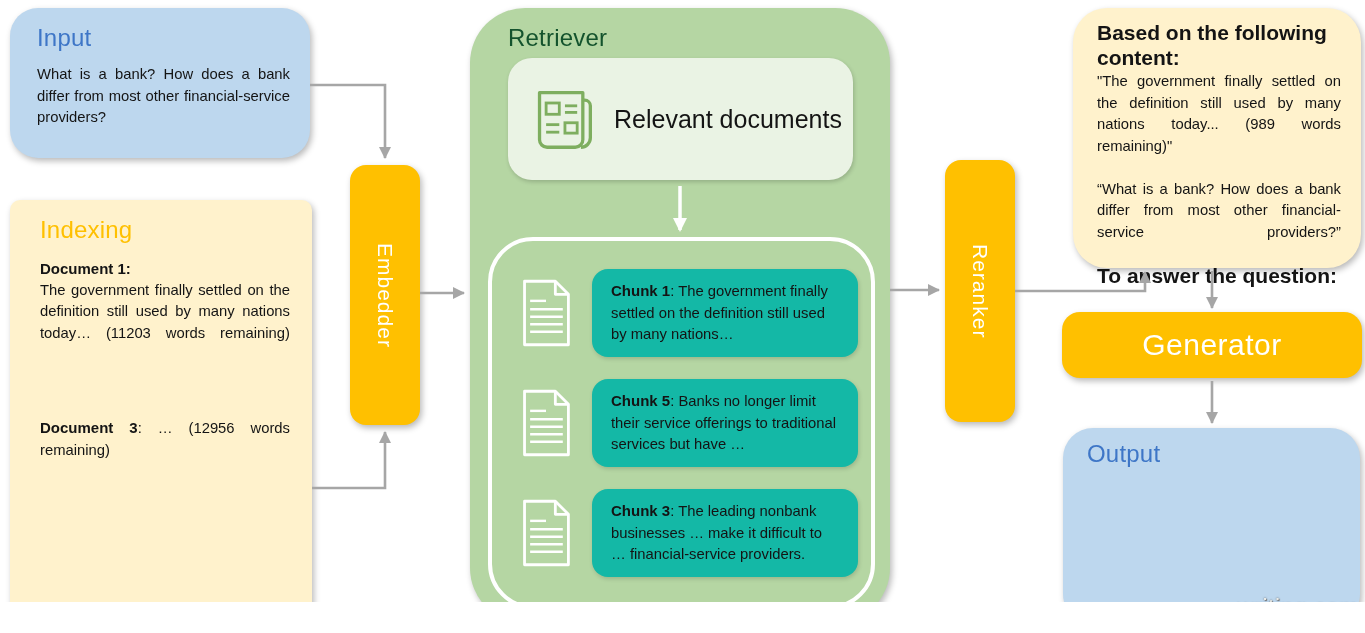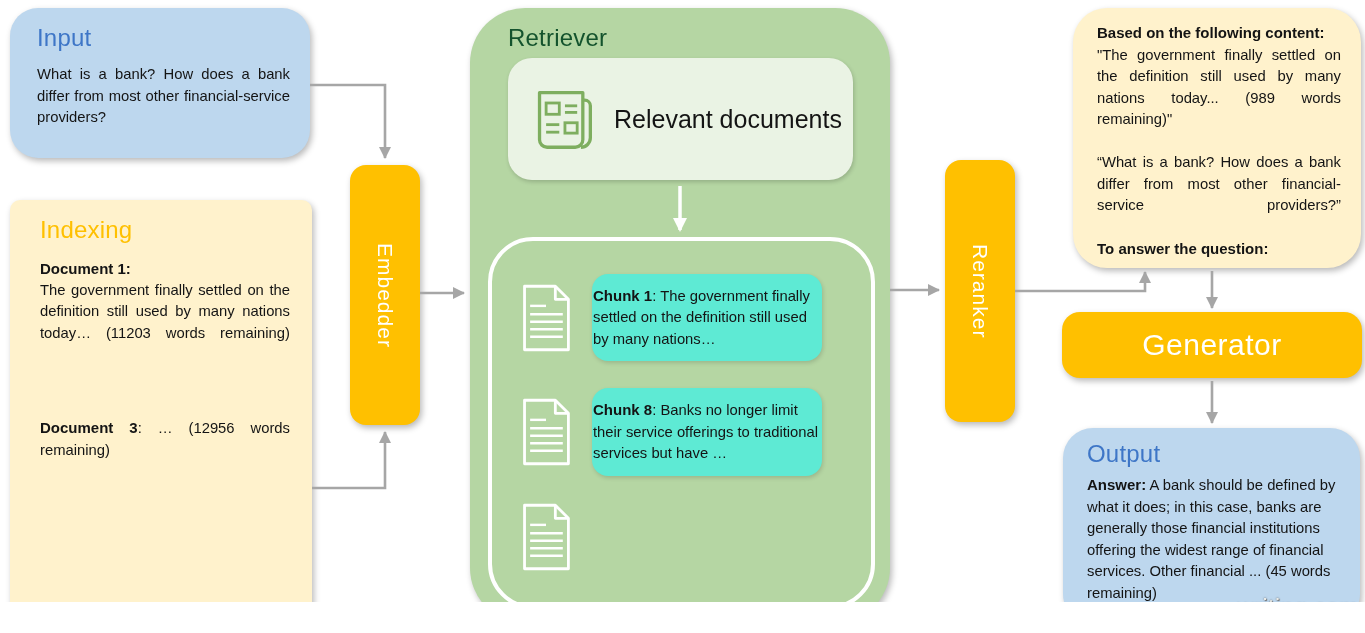--- a/index.html
+++ b/index.html
@@ -32,28 +32,28 @@
   .vbutton .vlabel{writing-mode:vertical-rl;text-orientation:mixed;color:#ffffff;font-size:21px;letter-spacing:1px;}
   #embedder-button{left:350px;top:165px;width:70px;height:260px;}
   #reranker-button{left:945px;top:160px;width:70px;height:262px;}
 
   
   #retriever-box{left:470px;top:8px;width:420px;height:615px;border-radius:55px;background:#B5D6A3;box-sizing:border-box;padding:16px 0 0 38px;}
   #relevant-docs-box{position:absolute;left:38px;top:50px;width:345px;height:122px;border-radius:24px;background:#EAF3E4;display:flex;align-items:center;padding:0 10px 0 22px;box-sizing:border-box;box-shadow:1px 2px 4px rgba(0,0,0,0.18);}
   #relevant-docs-label{font-size:25px;color:#141414;margin-left:16px;}
   #chunks-container{position:absolute;left:18px;top:229px;width:387px;height:372px;border-radius:45px;border:4px solid #ffffff;box-sizing:border-box;display:flex;flex-direction:column;justify-content:space-evenly;padding:6px 0;}
   .chunk-row{display:flex;align-items:center;padding-left:26px;}
-  .chunk-box{background:#5eead4;border-radius:16px;padding:11px 1px;width:228px;margin-left:18px;box-shadow:1px 2px 4px rgba(0,0,0,0.15);}
+  .chunk-box{background:#14b8a6;border-radius:16px;padding:11px 19px;width:228px;margin-left:18px;box-shadow:1px 2px 4px rgba(0,0,0,0.15);}
   .chunk-box .body-text b{font-size:15px;}
 
   
   #prompt-box{left:1073px;top:8px;width:288px;height:260px;border-radius:34px;background:#FFF2CC;padding:14px 20px 0 24px;box-sizing:border-box;}
   #prompt-box .title{margin-bottom:8px;}
   #prompt-box p{margin:0;}
-  #prompt-box b{font-size:15px;}
+  #prompt-box b{font-size:21px;}
 
   
   #generator-button{left:1062px;top:312px;width:300px;height:66px;border-radius:18px;background:#FFC000;display:flex;align-items:center;justify-content:center;}
   #generator-button .hlabel{color:#ffffff;font-size:30px;letter-spacing:0.5px;}
 
   
   #output-box{left:1063px;top:428px;width:297px;height:196px;border-radius:30px;background:#BDD7EE;padding:12px 16px 0 24px;box-sizing:border-box;}
   #output-box .title{margin-bottom:6px;}
   #output-box b{font-size:15px;}
 
@@ -131,37 +131,40 @@
           </g>
           <g stroke="#ffffff" stroke-width="2.6">
             <line x1="13" y1="24" x2="30" y2="24"></line>
             <line x1="13" y1="33" x2="48" y2="33"></line>
             <line x1="13" y1="41" x2="48" y2="41"></line>
             <line x1="13" y1="49" x2="48" y2="49"></line>
             <line x1="13" y1="57" x2="48" y2="57"></line>
           </g>
         </svg>
         <div class="chunk-box">
-          <span class="body-text"><b>Chunk 8</b><span>: Banks no longer limit their service offerings to traditional services but have …</span></span>
+          <span class="body-text"><b>Chunk 5</b><span>: Banks no longer limit their service offerings to traditional services but have …</span></span>
         </div>
       </div>
       <div class="chunk-row">
         <svg width="56" height="70" viewBox="0 0 60 74">
           <g fill="none" stroke="#ffffff" stroke-width="3" stroke-linejoin="round">
             <path d="M7,3 H40 L54,17 V71 H7 Z"></path>
               <path d="M40,3 V17 H54"></path>
           </g>
           <g stroke="#ffffff" stroke-width="2.6">
             <line x1="13" y1="24" x2="30" y2="24"></line>
             <line x1="13" y1="33" x2="48" y2="33"></line>
             <line x1="13" y1="41" x2="48" y2="41"></line>
             <line x1="13" y1="49" x2="48" y2="49"></line>
             <line x1="13" y1="57" x2="48" y2="57"></line>
           </g>
         </svg>
+        <div class="chunk-box">
+          <span class="body-text"><b>Chunk 3</b><span>: The leading nonbank businesses … make it difficult to … financial-service providers.</span></span>
+        </div>
       </div>
     </div>
   </div>
 
   <div class="box vbutton" id="reranker-button">
     <span class="vlabel">Reranker</span>
   </div>
 
   <div class="box" id="prompt-box">
     <p class="body-text"><b>Based on the following content:</b></p>
@@ -169,21 +172,20 @@
     <p class="body-text justify">“What is a bank? How does a bank differ from most other financial-service providers?”</p>
     <p class="body-text"><b>To answer the question:</b></p>
   </div>
 
   <div class="box" id="generator-button">
     <span class="hlabel">Generator</span>
   </div>
 
   <div class="box" id="output-box">
     <div class="title blue-title">Output</div>
-    <p class="body-text" style="margin:0"><b>Answer:</b><span> A bank should be defined by what it does; in this case, banks are generally those financial institutions offering the widest range of financial services. Other financial ... (45 words remaining)</span></p>
   </div>
 
   <svg id="arrow-layer">
     <defs>
       <marker id="ah-gray" markerUnits="userSpaceOnUse" markerWidth="14" markerHeight="13" refX="11" refY="6" orient="auto">
         <path d="M0,0 L12,6 L0,12 Z" fill="#A6A6A6"></path>
       </marker>
       <marker id="ah-white" markerUnits="userSpaceOnUse" markerWidth="16" markerHeight="15" refX="12" refY="7" orient="auto">
         <path d="M0,0 L14,7 L0,14 Z" fill="#ffffff"></path>
       </marker>

